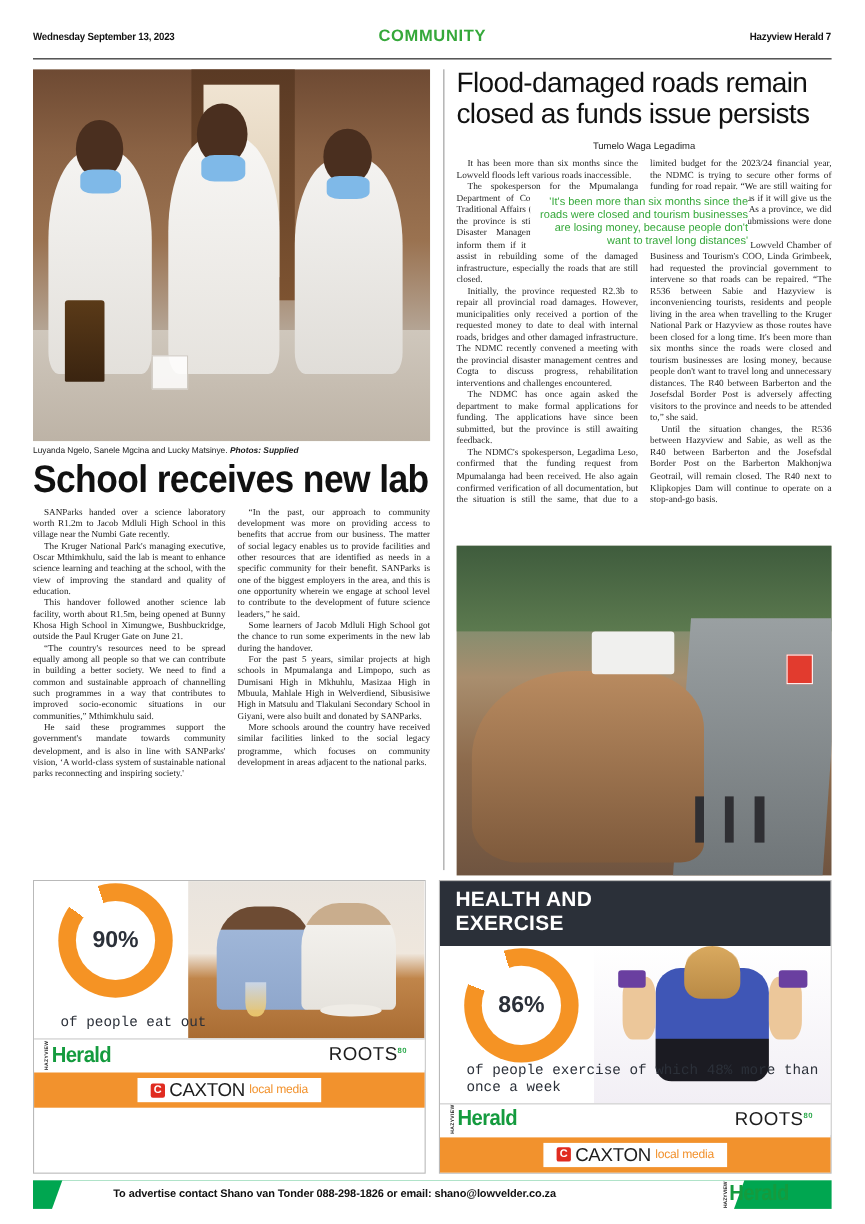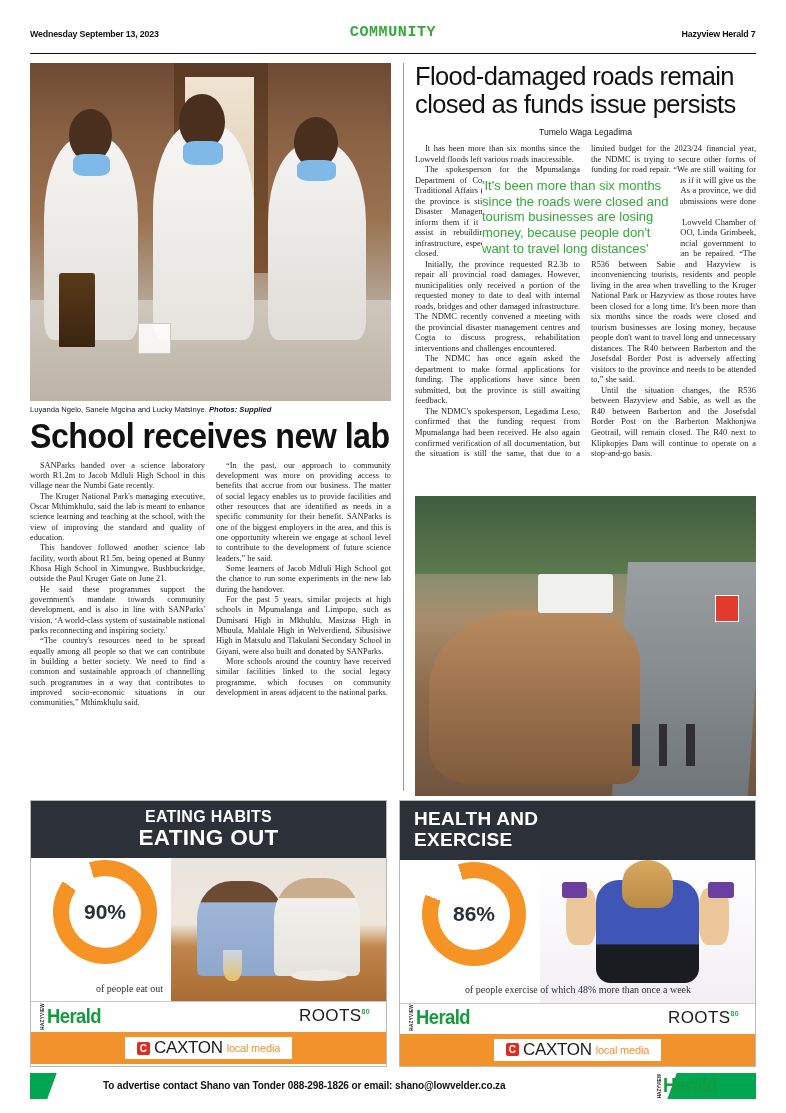--- a/index.html
+++ b/index.html
@@ -27,21 +27,21 @@
   .masthead .folio {
     font-family: "Liberation Sans", sans-serif;
     font-size: 9.5px; font-weight: 700; color: #111;
     letter-spacing: -0.2px;
     white-space: nowrap;
     transform: scaleX(0.93); transform-origin: left top;
   }
   .masthead .folio { transform-origin: right top; }
   .masthead .section {
     position:absolute; left:0; right:0; top:-4px; text-align:center;
-    font-family: Liberation Mono, monospace;
+    font-family: Liberation Sans, sans-serif;
     font-size: 15px; font-weight: 700; color: #35a83a;
     letter-spacing: 0.6px;
   }
 
   
   .body-grid {
     display: flex; gap: 12px; margin-top: 9px;
     height: 728px;
   }
   .half { width: 361px; position: relative; }
@@ -113,23 +113,23 @@
   .cols2 p.first { text-indent: 10px; }
 
   .flood-body { height: 345px; }
   .school-body { height: 300px; font-size: 8.3px; }
 
   
   .pullquote {
     position: absolute;
     left: 78px; top: 113px;
     width: 198px;
-    text-align: left;
-    font-family: "Liberation Sans", sans-serif;
-    font-size: 13px;
+    text-align: right;
+    font-family: "Liberation Sans", sans-serif;
+    font-size: 10px;
     line-height: 1.21;
     color: #35a83a;
     background: #fff;
     padding: 2px 0;
     z-index: 5;
   }
 
   
   .ads { display: flex; gap: 12px; margin-top: 9px; }
   .ad {
@@ -171,22 +171,22 @@
   }
   .donut .hole {
     width: 72px; height: 72px; border-radius: 50%;
     background: #fff;
     display:flex; align-items:center; justify-content:center;
     font-family: "Liberation Sans", sans-serif;
     font-weight: 700; font-size: 21px; color: #2b3039;
   }
   .ad-sub {
     position: absolute; left: 24px; bottom: 6px;
-    font-family: Liberation Serif, serif;
-    font-size: 10px; color: #2b3039; line-height: 1.22; margin-left: 41px;
+    font-family: Liberation Mono, monospace;
+    font-size: 13px; color: #2b3039; line-height: 1.22;
   }
   .ad-photo { position: absolute; right: 0; top: 0; bottom: 0; width: 215px; overflow: hidden; }
 
   .ad-logos {
     border-top: 1px solid #c9c9c9;
     height: 29px;
     display: flex; align-items: center; justify-content: space-between;
     padding: 0 16px 0 10px;
     background: #fff;
     position: relative; z-index: 3;
@@ -381,22 +381,22 @@
         <span>Luyanda Ngelo, Sanele Mgcina and Lucky Matsinye.</span>
         <span class="credit">Photos: Supplied</span>
       </div>
 
       <h1 class="hl-school">School receives new lab</h1>
 
       <div class="cols2 school-body">
         <p class="first">SANParks handed over a science laboratory worth R1.2m to Jacob Mdluli High School in this village near the Numbi Gate recently.</p>
         <p>The Kruger National Park's managing executive, Oscar Mthimkhulu, said the lab is meant to enhance science learning and teaching at the school, with the view of improving the standard and quality of education.</p>
         <p>This handover followed another science lab facility, worth about R1.5m, being opened at Bunny Khosa High School in Ximungwe, Bushbuckridge, outside the Paul Kruger Gate on June 21.</p>
+        <p>“The country's resources need to be spread equally among all people so that we can contribute in building a better society. We need to find a common and sustainable approach of channelling such programmes in a way that contributes to improved socio-economic situations in our communities,” Mthimkhulu said.</p>
         <p>He said these programmes support the government's mandate towards community development, and is also in line with SANParks' vision, ‘A world-class system of sustainable national parks reconnecting and inspiring society.'</p>
-        <p>“The country's resources need to be spread equally among all people so that we can contribute in building a better society. We need to find a common and sustainable approach of channelling such programmes in a way that contributes to improved socio-economic situations in our communities,” Mthimkhulu said.</p>
         <p>“In the past, our approach to community development was more on providing access to benefits that accrue from our business. The matter of social legacy enables us to provide facilities and other resources that are identified as needs in a specific community for their benefit. SANParks is one of the biggest employers in the area, and this is one opportunity wherein we engage at school level to contribute to the development of future science leaders,” he said.</p>
         <p>Some learners of Jacob Mdluli High School got the chance to run some experiments in the new lab during the handover.</p>
         <p>For the past 5 years, similar projects at high schools in Mpumalanga and Limpopo, such as Dumisani High in Mkhuhlu, Masizaa High in Mbuula, Mahlale High in Welverdiend, Sibusisiwe High in Matsulu and Tlakulani Secondary School in Giyani, were also built and donated by SANParks.</p>
         <p>More schools around the country have received similar facilities linked to the social legacy programme, which focuses on community development in areas adjacent to the national parks.</p>
       </div>
     </div>
 
     <div class="half right">
 
       <h1 class="hl-flood">Flood-damaged roads remain closed as funds issue persists</h1>
@@ -429,24 +429,20 @@
       <div class="caption">
         <span>A part of the damaged R40. &gt;</span>
         <span class="credit">Photo: Tumelo Waga Dibakwane</span>
       </div>
     </div>
   </div>
 
   <div class="ads">
 
     <div class="ad">
-      <div class="ad-head center">
-        <div class="l1">EATING HABITS</div>
-        <div class="l2">EATING OUT</div>
-      </div>
       <div class="ad-stage">
         <div class="ad-photo">
           <div class="food-bg"></div>
           <div class="food-w1"></div>
           <div class="food-w2"></div>
           <div class="food-plate"></div>
           <div class="food-glass"></div>
         </div>
         <div class="donut-wrap">
           <div class="donut" id="donut1" style="background: conic-gradient(from -18deg, rgb(245, 147, 36) 0deg, rgb(245, 147, 36) 324deg, rgb(255, 255, 255) 324deg, rgb(255, 255, 255) 360deg); box-shadow: rgb(255, 255, 255) 0px 0px 0px 0px inset;">

